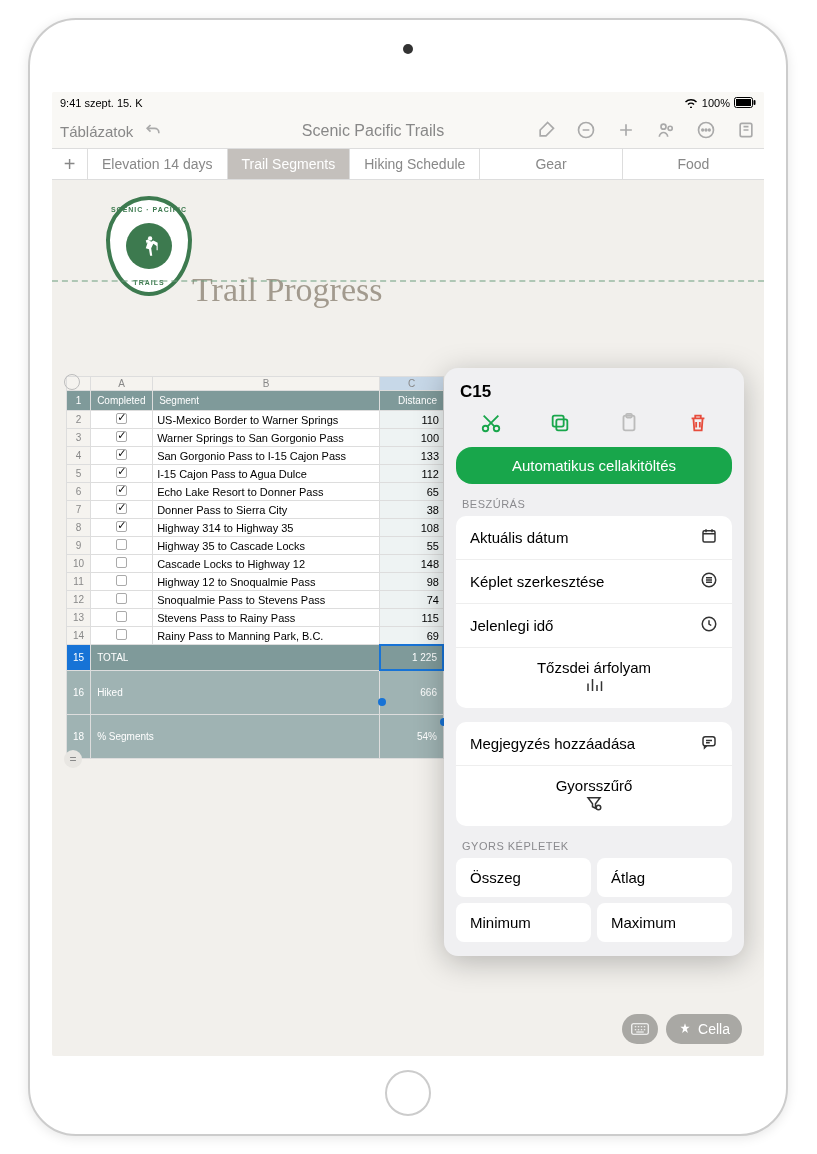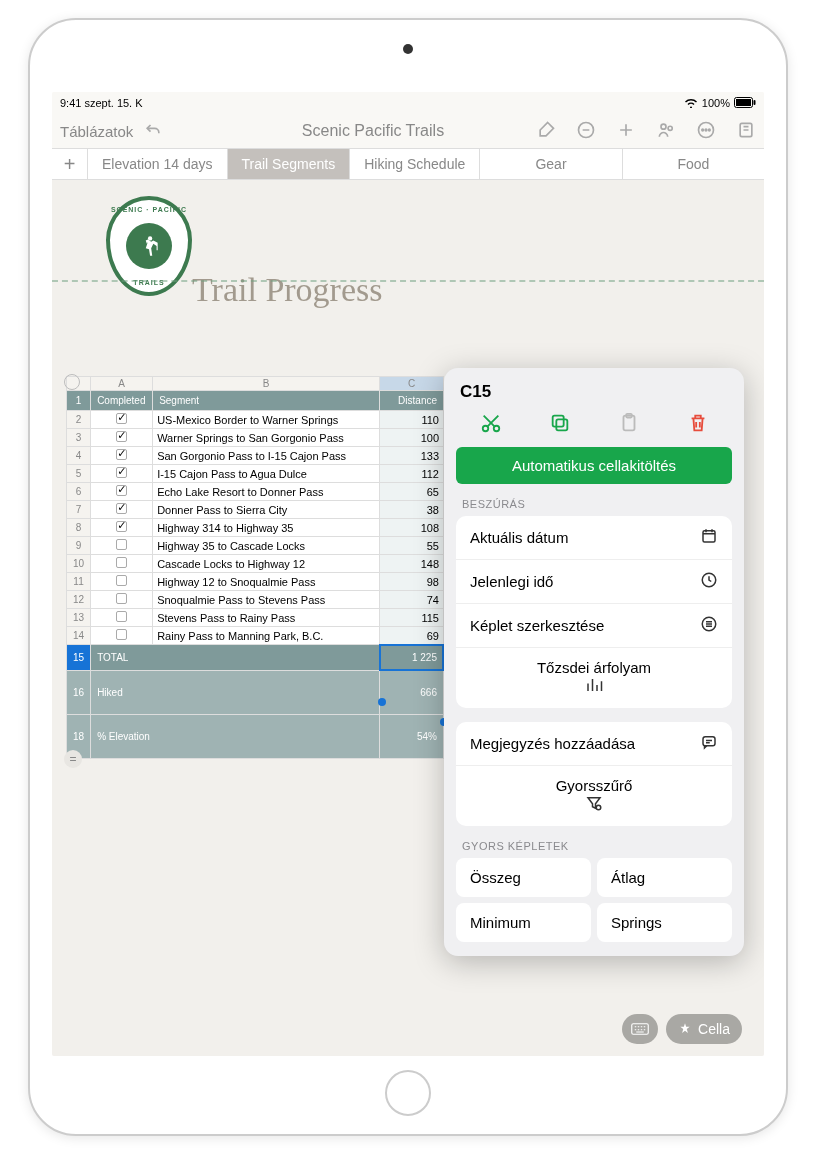--- a/index.html
+++ b/index.html
@@ -180,21 +180,21 @@
     border-radius: 14px;
     box-shadow: 0 6px 30px rgba(0,0,0,0.25);
     padding: 12px 12px 14px 12px;
     font-size: 15px;
   }
   .popover .cellref { font-weight:600; font-size:17px; margin:2px 0 10px 4px; }
   .popover .iconrow { display:flex; justify-content:space-around; margin-bottom:10px; }
   .popover .iconrow .ico { width:22px; height:22px; }
   .autofill {
     background:#18a64b; color:#fff; text-align:center;
-    padding: 10px 0; border-radius:6px; font-size:15px; font-weight:500;
+    padding: 10px 0; border-radius:16px; font-size:15px; font-weight:500;
     margin-bottom: 14px;
   }
   .pop-section-label { font-size:11px; color:#8a8a8e; letter-spacing:.5px; margin: 0 0 6px 6px; text-transform:uppercase; }
   .pop-group { background:#fff; border-radius:10px; overflow:hidden; margin-bottom:14px; }
   .pop-item {
     display:flex; justify-content:space-between; align-items:center;
     padding: 11px 14px; border-bottom:1px solid #eee;
   }
   .pop-item:last-child { border-bottom:none;flex-direction:column; }
   .pop-item .ri { width:18px; height:18px; color:#555; }
@@ -423,21 +423,21 @@
             <td colspan="2">TOTAL</td>
             <td class="val selcell" style="position:relative;">1 225</td>
           </tr>
           <tr class="footrow2">
             <td class="rowhdr">16</td>
             <td colspan="2">Hiked</td>
             <td class="val">666</td>
           </tr>
           <tr class="footrow2">
             <td class="rowhdr">18</td>
-            <td colspan="2">% Elevation</td>
+            <td colspan="2">% Segments</td>
             <td class="val">54%</td>
           </tr>
         </tbody>
           </table>
         <div class="handle-tl" style="left:312px; top:322px;"></div>
         <div class="handle-br" style="left:374px; top:342px;"></div>
       </div>
 
       <div class="formula-btn">=</div>
 
@@ -466,32 +466,32 @@
         <div class="pop-section-label">BESZÚRÁS</div>
         <div class="pop-group">
           <div class="pop-item">
             <span>Aktuális dátum</span>
             <span><svg class="ri" viewBox="0 0 24 24" fill="none" stroke="#333" stroke-width="2">
                   <rect x="4" y="5" width="16" height="15" rx="2"></rect>
                   <path d="M4 9h16M8 3v4M16 3v4"></path>
                 </svg></span>
           </div>
           <div class="pop-item">
-            <span>Jelenlegi idő</span>
-            <span><svg class="ri" viewBox="0 0 24 24" fill="none" stroke="#333" stroke-width="2">
-                  <circle cx="12" cy="12" r="9"></circle>
-                  <path d="M12 7v5l3 2"></path>
-                </svg></span>
-          </div>
-          <div class="pop-item">
             <span>Képlet szerkesztése</span>
             <span><svg class="ri" viewBox="0 0 24 24" fill="none" stroke="#333" stroke-width="2">
                   <circle cx="12" cy="12" r="9"></circle>
                   <path d="M8 12h8"></path>
                   <path d="M8 9h8M8 15h8"></path>
+                </svg></span>
+          </div>
+          <div class="pop-item">
+            <span>Jelenlegi idő</span>
+            <span><svg class="ri" viewBox="0 0 24 24" fill="none" stroke="#333" stroke-width="2">
+                  <circle cx="12" cy="12" r="9"></circle>
+                  <path d="M12 7v5l3 2"></path>
                 </svg></span>
           </div>
           <div class="pop-item">
             <span>Tőzsdei árfolyam</span>
             <span><svg class="ri" viewBox="0 0 24 24" fill="none" stroke="#333" stroke-width="2">
                   <path d="M4 20V10M10 20V4M16 20v-8M22 20V7"></path>
                 </svg></span>
           </div>
         </div>
 
@@ -511,21 +511,21 @@
                   <circle cx="18" cy="18" r="3"></circle>
                 </svg></span>
           </div>
         </div>
 
         <div class="pop-section-label">GYORS KÉPLETEK</div>
         <div class="pop-grid">
           <div class="pop-chip"><span>Összeg</span></div>
           <div class="pop-chip"><span>Átlag</span></div>
           <div class="pop-chip"><span>Minimum</span></div>
-          <div class="pop-chip"><span>Springs</span></div>
+          <div class="pop-chip"><span>Maximum</span></div>
         </div>
       </div>
 
       <div class="pill-row">
         <div class="pill kbd">
           <svg width="18" height="12" viewBox="0 0 24 16" fill="none" stroke="#fff" stroke-width="1.5">
               <rect x="1" y="1" width="22" height="14" rx="2"></rect>
               <path d="M5 5h2M9 5h2M13 5h2M17 5h2M5 9h2M9 9h2M13 9h2M17 9h2M7 12h10"></path>
             </svg>
         </div>

